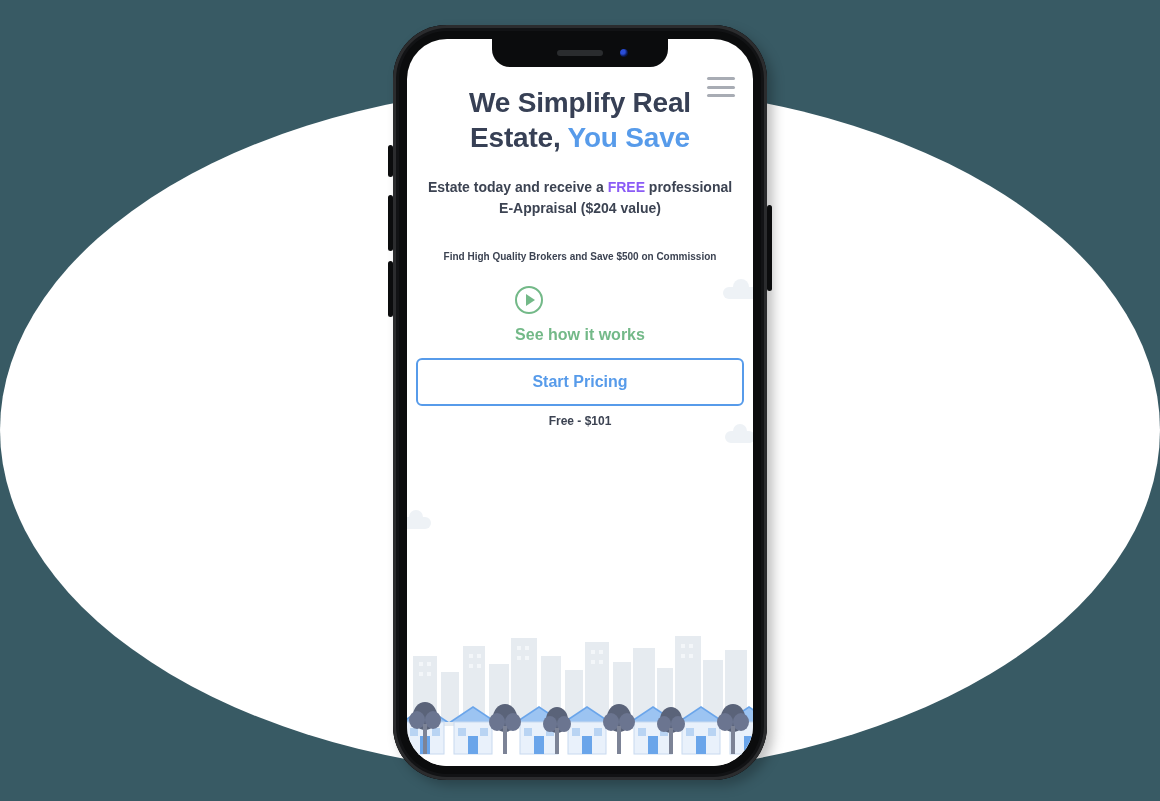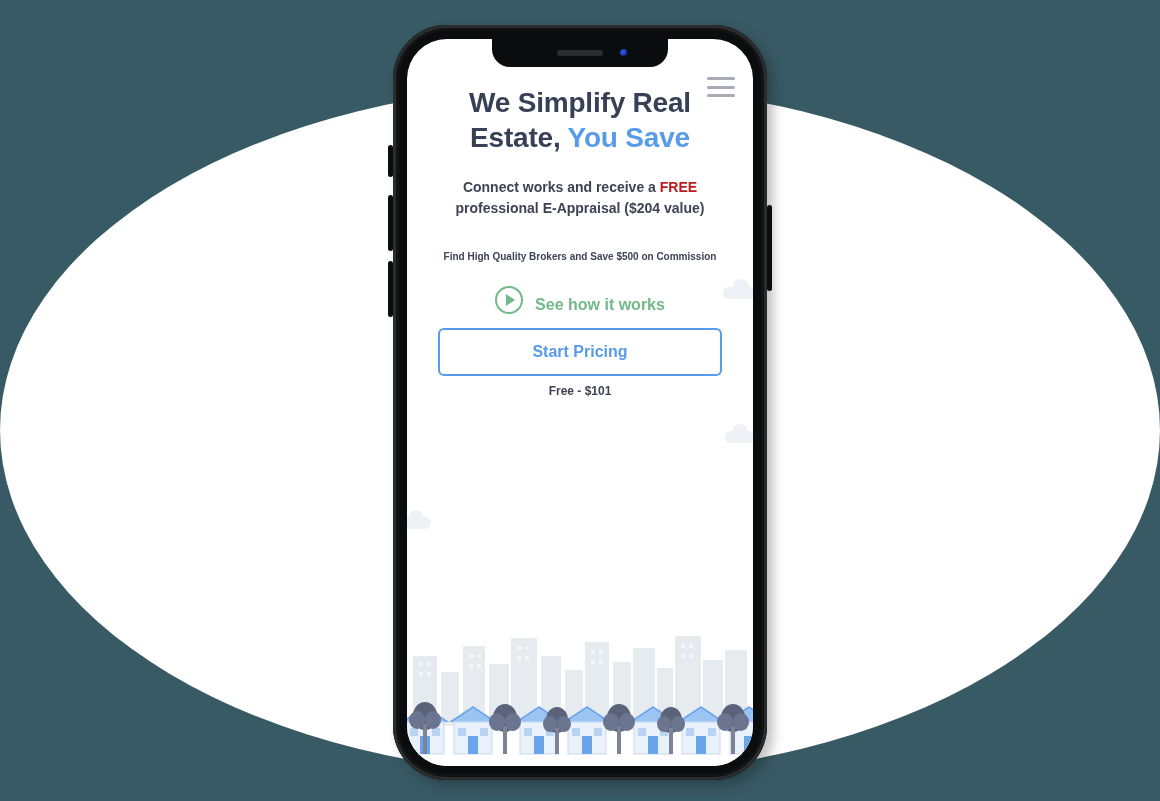--- a/index.html
+++ b/index.html
@@ -119,21 +119,21 @@
   h1.headline .accent { color:#579bea; }
 
   .subhead {
     margin-top: 22px;
     font-size: 14px;
     font-weight:600;
     color:#3c4352;
     text-align:center;
     line-height:1.5;
   }
-  .subhead .free { color:#b91c1c; font-weight:700; }
+  .subhead .free { color:#8b5cf6; font-weight:700; }
 
   .teaser {
     margin-top: 30px;
     font-size: 10px;
     color:#3c4352;
     font-weight:600;
     text-align:center;
     line-height:1.5;
   }
 
@@ -146,25 +146,26 @@
     border:none;
     border-radius:6px;
     font-size:16px;
     font-weight:700;
     cursor:pointer;
     box-shadow: 0 2px 0 rgba(56,103,160,0.25);
   }
 
   .video-link {
     margin-top: 22px;
-    display:flex; align-items:flex-end; gap:12px;
+    display:flex; align-items:flex-start; gap:12px;
     color:#73b988;
     font-weight:600;
     font-size:16px;
     cursor:pointer;
+    flex-direction:column;
   }
   .play-circle {
     width:28px; height:28px; border:2px solid #73b988; border-radius:50%;
     display:inline-flex; align-items:center; justify-content:center;
   }
   .play-circle .tri {
     width:0; height:0;
     border-top:6px solid transparent;
     border-bottom:6px solid transparent;
     border-left:9px solid #73b988;
@@ -175,21 +176,21 @@
     margin-top: 26px;
     font-size:14px;
     color:#3c4352;
     font-weight:600;
     text-align:center;
     line-height:1.5;
   }
 
   .btn-outline {
     margin-top: 14px;
-    width: 284px;
+    width: 328px;
     height: 48px;
     background:#ffffff;
     color:#579bea;
     border:2px solid #579bea;
     border-radius:6px;
     font-size:16px;
     font-weight:700;
     cursor:pointer;
   }
   .price-label {
@@ -249,21 +250,21 @@
           <span></span>
           <span></span>
           <span></span>
         </div>
 
         <h1 class="headline">
           <span>We Simplify Real Estate, </span><span class="accent">You Save</span>
         </h1>
 
         <p class="subhead">
-          <span>Connect works and receive a </span><span class="free">FREE</span><span> professional E-Appraisal ($204 value)</span>
+          <span>Estate today and receive a </span><span class="free">FREE</span><span> professional E-Appraisal ($204 value)</span>
         </p>
 
         <p class="teaser">Find High Quality Brokers and Save $500 on Commission</p>
 
 
         <div class="video-link">
           <span class="play-circle">
               <span class="tri"></span>
             </span>
           <span>See how it works</span>

